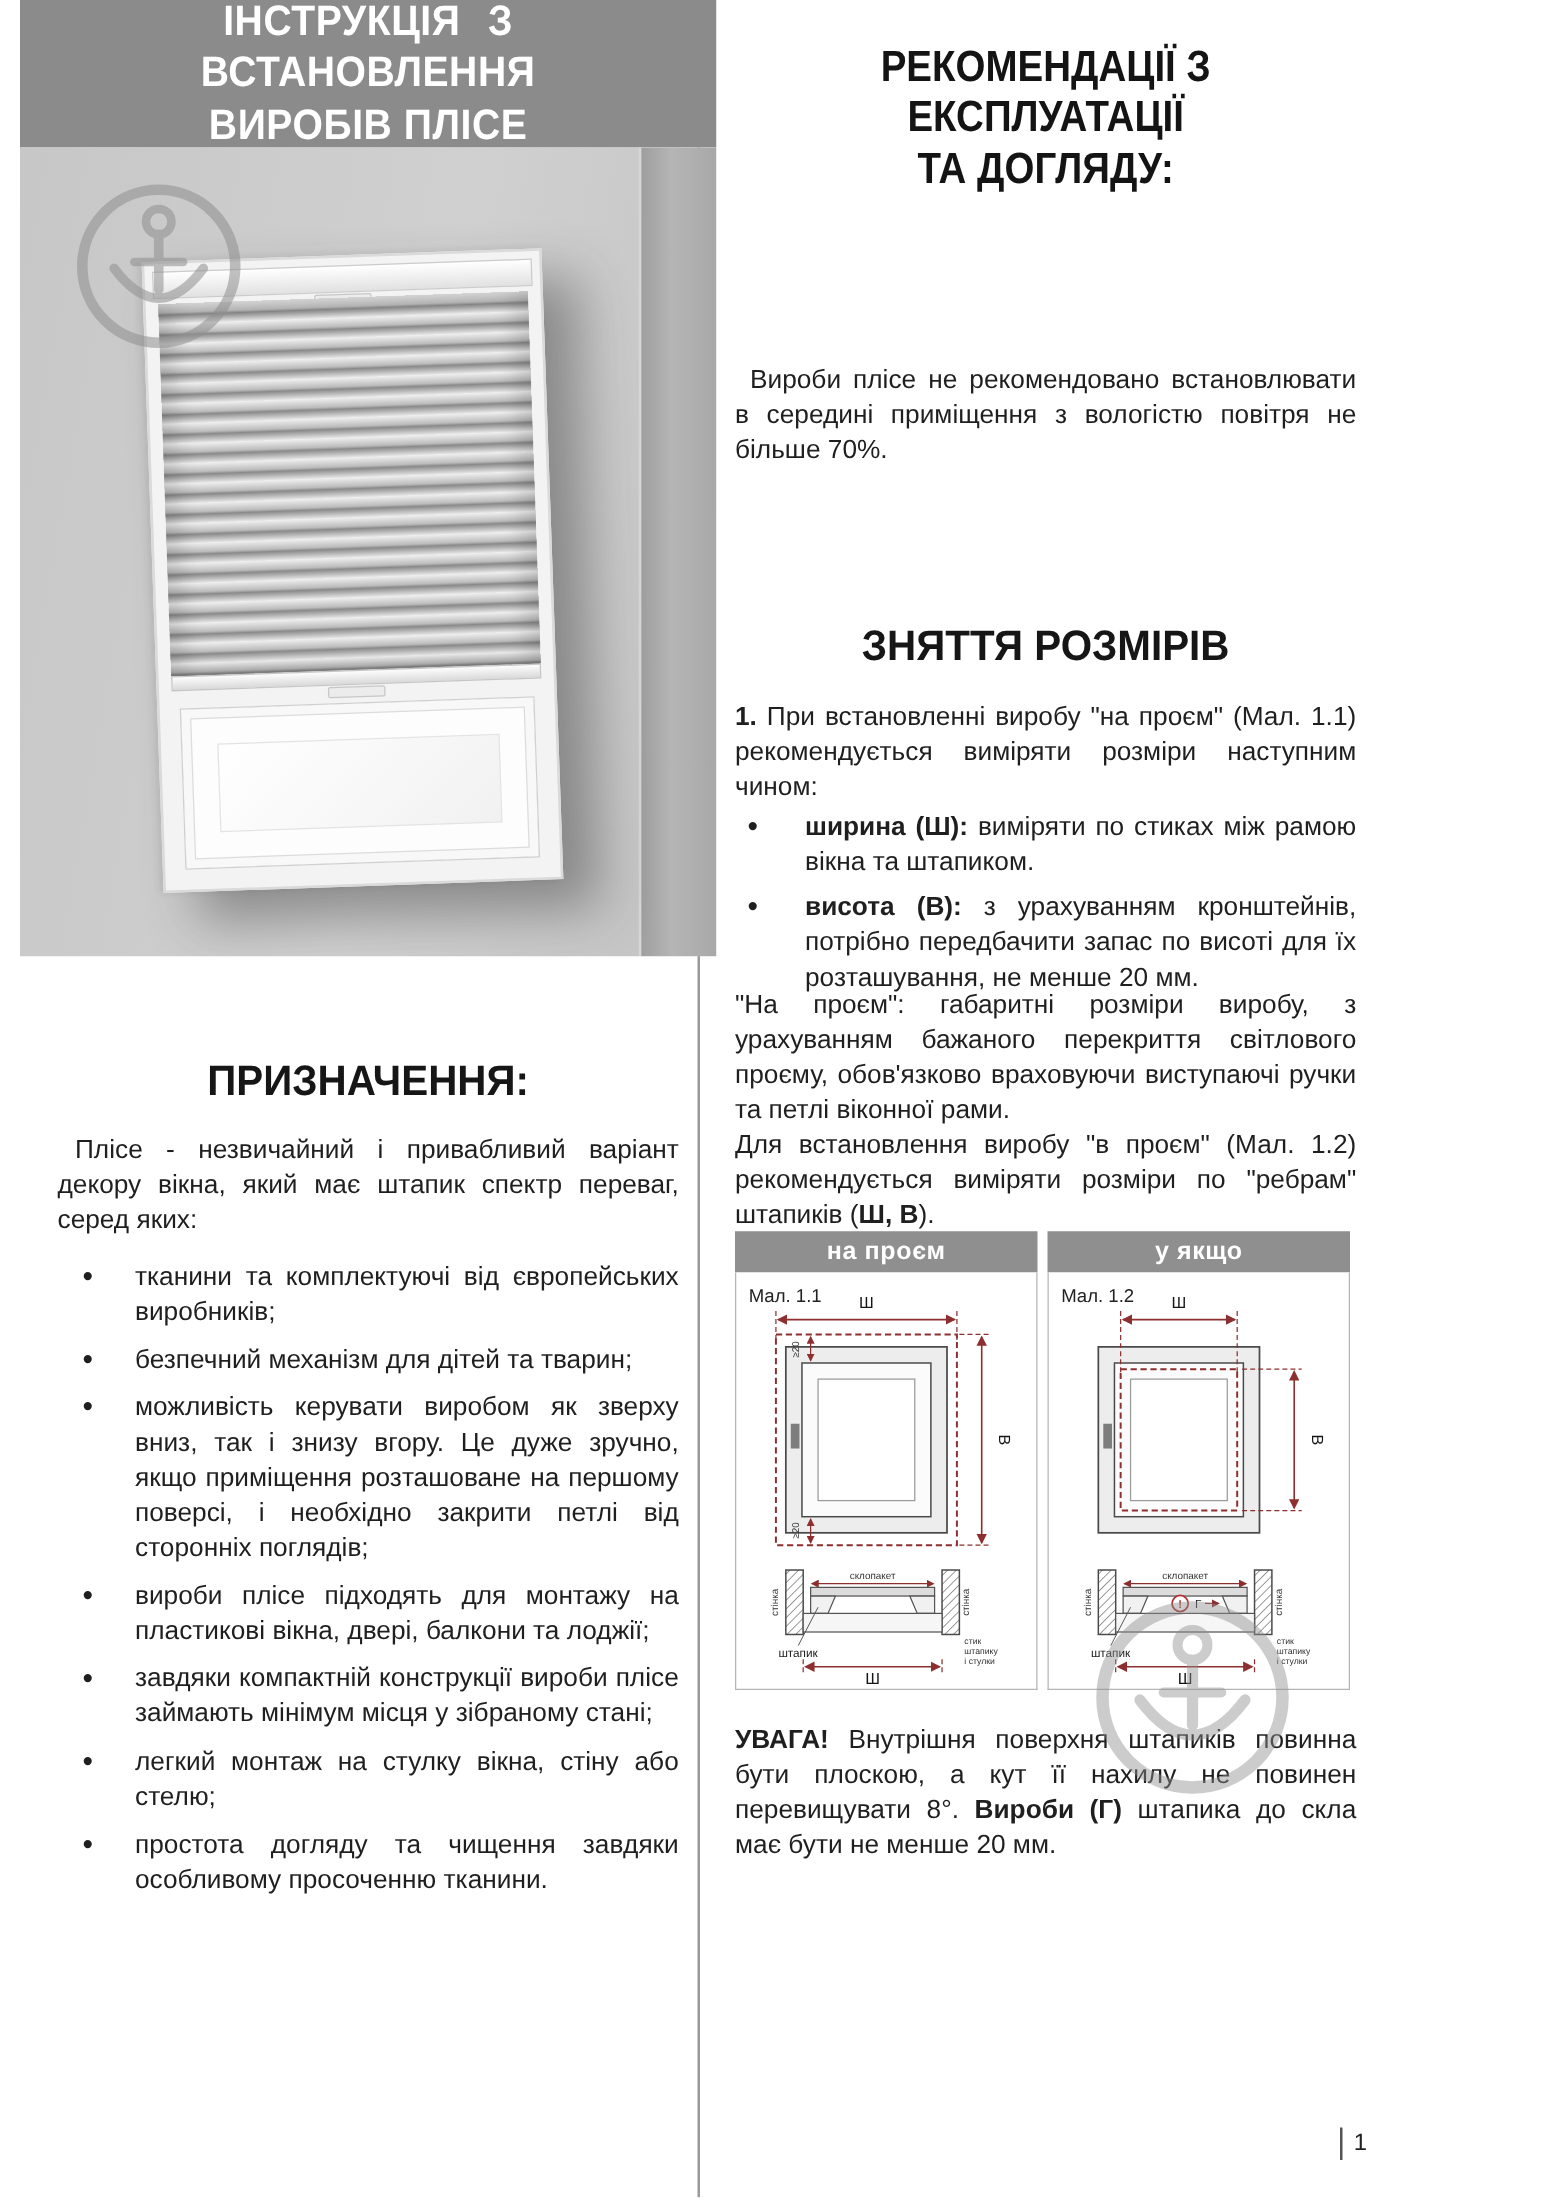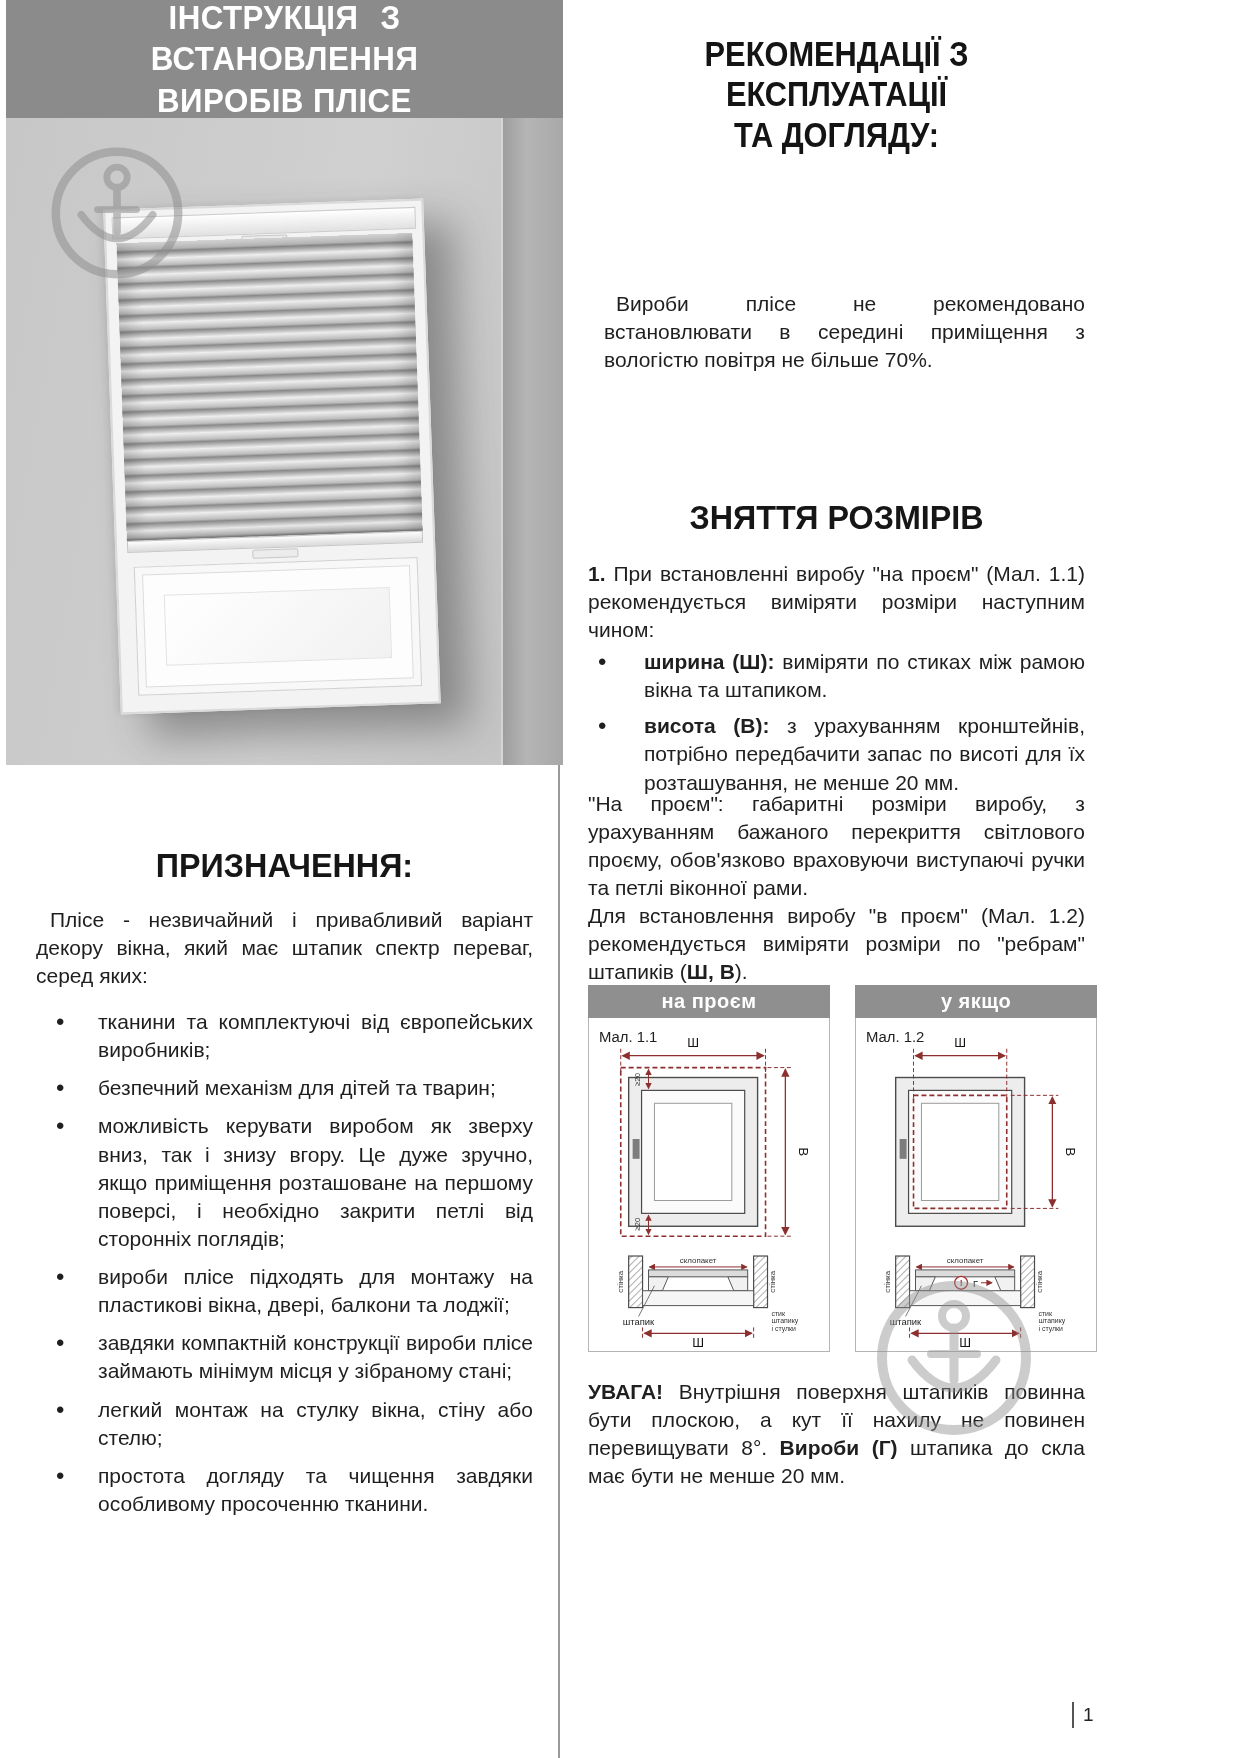--- a/index.html
+++ b/index.html
@@ -1,19 +1,19 @@
 <!DOCTYPE html>
 <html style="--header-bar: #8b8b8b; --diagram-bar: #8f8f8f; --dimension-red: #8d2f2f;"><head>
 <meta charset="utf-8">
 <style>
   *{margin:0;padding:0;box-sizing:border-box}
   body{font-family:"Liberation Sans","DejaVu Sans",sans-serif;background:#fff}
   .page{position:relative;width:1245px;height:1758px;background:#fff;overflow:hidden;color:#1e1e1e}
   .divider{position:absolute;left:558px;top:0;width:2px;height:1758px;background:#9a9a9a}
-  .col-left{position:absolute;left:6px;top:0;width:557px;height:1758px}
+  .col-left{position:absolute;left:16px;top:0;width:557px;height:1758px}
   .col-right{position:absolute;left:588px;top:0;width:497px;height:1758px}
 
   
   .left-header{position:absolute;left:0;top:0;width:557px;height:118px;background:var(--header-bar,#8b8b8b);
     color:#fff;text-align:center;display:flex;flex-direction:column;justify-content:center;gap:2px}
   .hl{font-weight:bold;font-size:34px;transform:scaleX(.92);letter-spacing:.5px;line-height:1.2}
   .hl1{word-spacing:14px}
 
   
   .photo{position:absolute;left:0;top:118px;width:557px;height:647px;overflow:hidden;
@@ -45,32 +45,32 @@
   .purpose-intro{position:absolute;top:906px;left:0;right:0;text-indent:14px;padding:0 30px}
   .bullets{list-style:none;position:absolute;left:0;right:0}
   .purpose-bullets{top:1008px;padding:0 30px}
   .bullets li{position:relative;padding-left:60px;margin-bottom:10px}
   .purpose-bullets li{padding-left:62px}
   .bullets li::before{content:"•";position:absolute;left:20px;top:-2px;font-size:24px;color:#1f1f1f}
 
   
   .r-title{position:absolute;top:34px;left:0;width:100%;text-align:center;font-weight:bold;font-size:35px;line-height:1.15;color:#141414;transform:scaleX(.88)}
   .care-p1{position:absolute;top:150px;left:0;right:0;text-indent:12px}
-  .care-p2{position:absolute;top:290px;left:16px;right:0;text-indent:12px}
+  .care-p2{position:absolute;top:290px;left:0;right:0;text-indent:12px}
   .care-p3{position:absolute;top:382px;left:0;right:0;text-indent:12px}
   .measure-title{top:498px}
   .measure-step{position:absolute;top:560px;left:0;right:0}
   .measure-bullets{top:648px}
   .measure-bullets li{padding-left:56px;margin-bottom:8px}
   .measure-bullets li::before{left:10px}
   .measure-p-on{position:absolute;top:790px;left:0;right:0}
   .measure-p-in{position:absolute;top:902px;left:0;right:0}
 
   
-  .diagrams{position:absolute;top:985px;left:0;width:592px;display:flex;gap:25px}
+  .diagrams{position:absolute;top:985px;left:0;width:592px;display:flex;gap:8px}
   .diagram{width:242px}
   .diag-header{height:33px;line-height:33px;background:var(--diagram-bar,#8f8f8f);color:#fff;font-weight:bold;font-size:20px;text-align:center;letter-spacing:.5px}
   .diag-body{border:1px solid #b5b5b5;border-top:none;background:#fff}
   .diag-svg{display:block;width:100%;height:auto}
 
   .d-frame{fill:#ededed;stroke:#4a4a4a;stroke-width:1.4}
   .d-sash{fill:#fbfbfb;stroke:#4a4a4a;stroke-width:1.2}
   .d-glass{fill:#fff;stroke:#9a9a9a;stroke-width:1}
   .d-handle{fill:#7d7d7d}
   .d-dash{fill:none;stroke:var(--dimension-red,#8d2f2f);stroke-width:1.6;stroke-dasharray:5 3}

